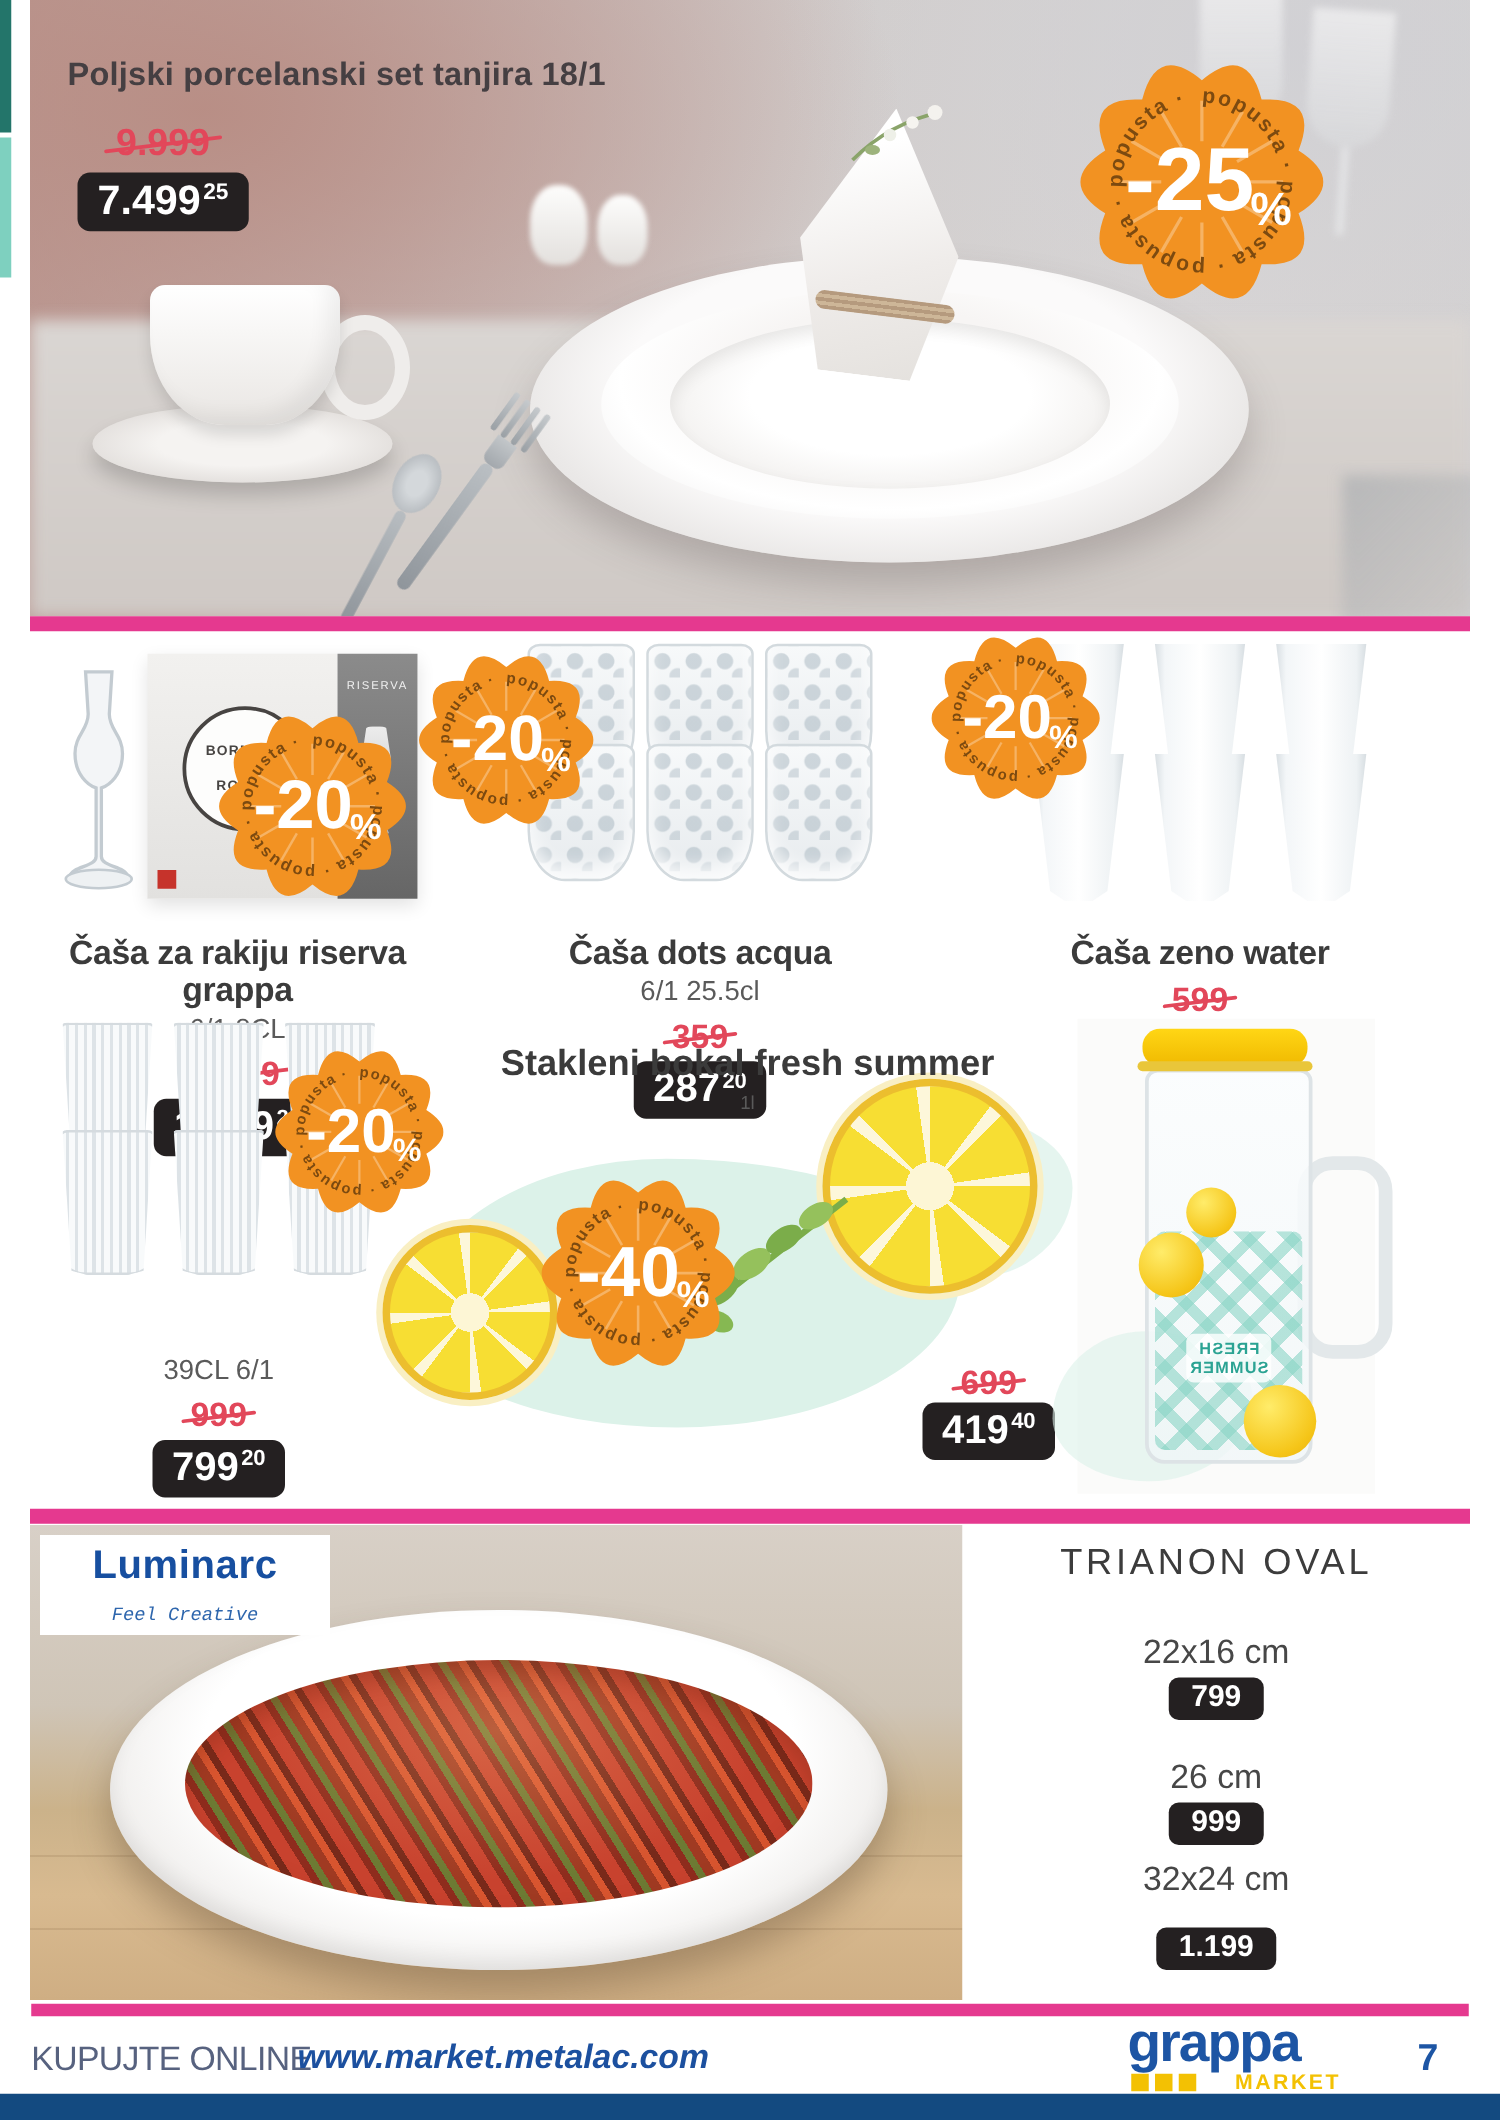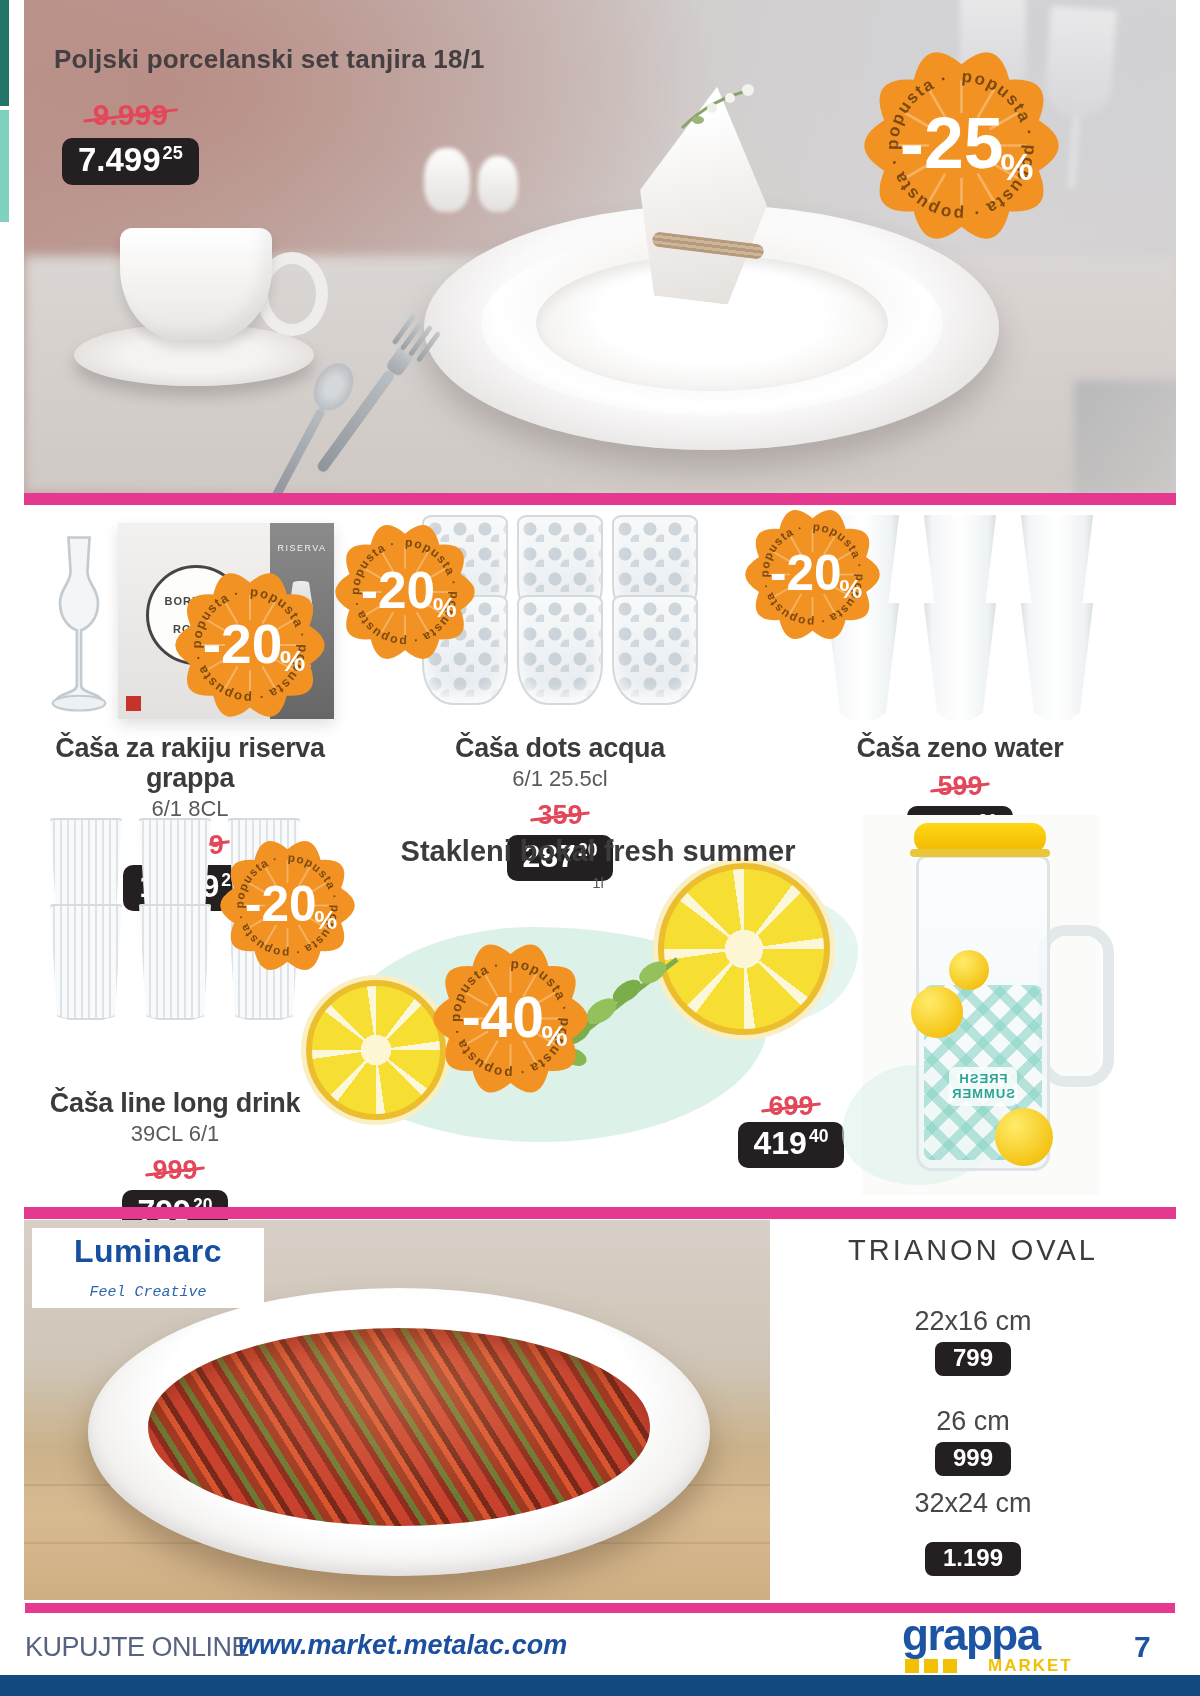--- a/index.html
+++ b/index.html
@@ -58,21 +58,21 @@
   .pill sup{font-size:.55em;vertical-align:super;margin-left:2px;}
 
   .badge{line-height:0;z-index:6;}
 
   
   .divider{left:24px;width:1152px;height:12px;background:#e5398f;}
 
   
   .prod{text-align:center;color:#3b3b3b;}
   .prod .imgarea{position:relative;height:218px;}
-  .pname{font-size:27px;font-weight:bold;letter-spacing:-.3px;line-height:1.12;}
+  .pname{font-size:27px;font-weight:bold;letter-spacing:-.3px;line-height:1.12;margin-top:14px;}
   .pspec{font-size:22px;color:#5a5a5a;margin-top:3px;}
   .prices{margin-top:8px;}
   .prices .pill{margin-top:4px;}
 
   
   .gbox{position:absolute;left:78px;top:8px;width:216px;height:196px;display:flex;box-shadow:0 6px 14px rgba(0,0,0,.12);}
   .gbox .front{width:152px;background:linear-gradient(#f2f1ef,#e2e1df);position:relative;}
   .gbox .side{width:64px;background:linear-gradient(#8b8b8b,#666);position:relative;}
   .gbox .logo{position:absolute;left:28px;top:42px;width:94px;height:94px;border-radius:50%;background:#fdfdfc;border:3px solid #474442;
     display:flex;flex-direction:column;align-items:center;justify-content:center;font-size:11px;font-weight:bold;color:#474442;letter-spacing:1px;}
@@ -398,21 +398,20 @@
         <line x1="40.0" y1="60.0" x2="20.0" y2="60.0" stroke="rgba(255,255,255,.3)" stroke-width="1.6"></line>
         <line x1="42.7" y1="50.0" x2="25.4" y2="40.0" stroke="rgba(255,255,255,.3)" stroke-width="1.6"></line>
         <line x1="50.0" y1="42.7" x2="40.0" y2="25.4" stroke="rgba(255,255,255,.3)" stroke-width="1.6"></line>
         <line x1="60.0" y1="40.0" x2="60.0" y2="20.0" stroke="rgba(255,255,255,.3)" stroke-width="1.6"></line>
         <line x1="70.0" y1="42.7" x2="80.0" y2="25.4" stroke="rgba(255,255,255,.3)" stroke-width="1.6"></line>
         <line x1="77.3" y1="50.0" x2="94.6" y2="40.0" stroke="rgba(255,255,255,.3)" stroke-width="1.6"></line>
         <text font-size="10.5" font-weight="bold" fill="#7c4a10" letter-spacing="1"><textPath href="#bc4">popusta · popusta · popusta · popusta · popusta · popusta · popusta · popusta · </textPath></text>
         <text x="54" y="74" text-anchor="middle" font-size="44" font-weight="bold" fill="#fff" font-family="Liberation Sans, sans-serif">-20</text>
         <text x="94" y="81" text-anchor="middle" font-size="23" font-weight="bold" fill="#fff" font-family="Liberation Sans, sans-serif">%</text>
       </svg></div>
-  <div class="pname" style="margin-top:8px;">Čaša line long drink</div>
   <div class="pspec">39CL 6/1</div>
   <div class="prices">
     <div class="old">999</div><br>
     <div class="pill"><span>799</span><sup>20</sup></div>
   </div>
 </div>
 
 <div class="abs fresh">
   <div class="abs blob" style="left:5px;top:92px;width:435px;height:215px;"></div>
   <div class="abs blob" style="left:370px;top:58px;width:160px;height:130px;opacity:.75;"></div>

